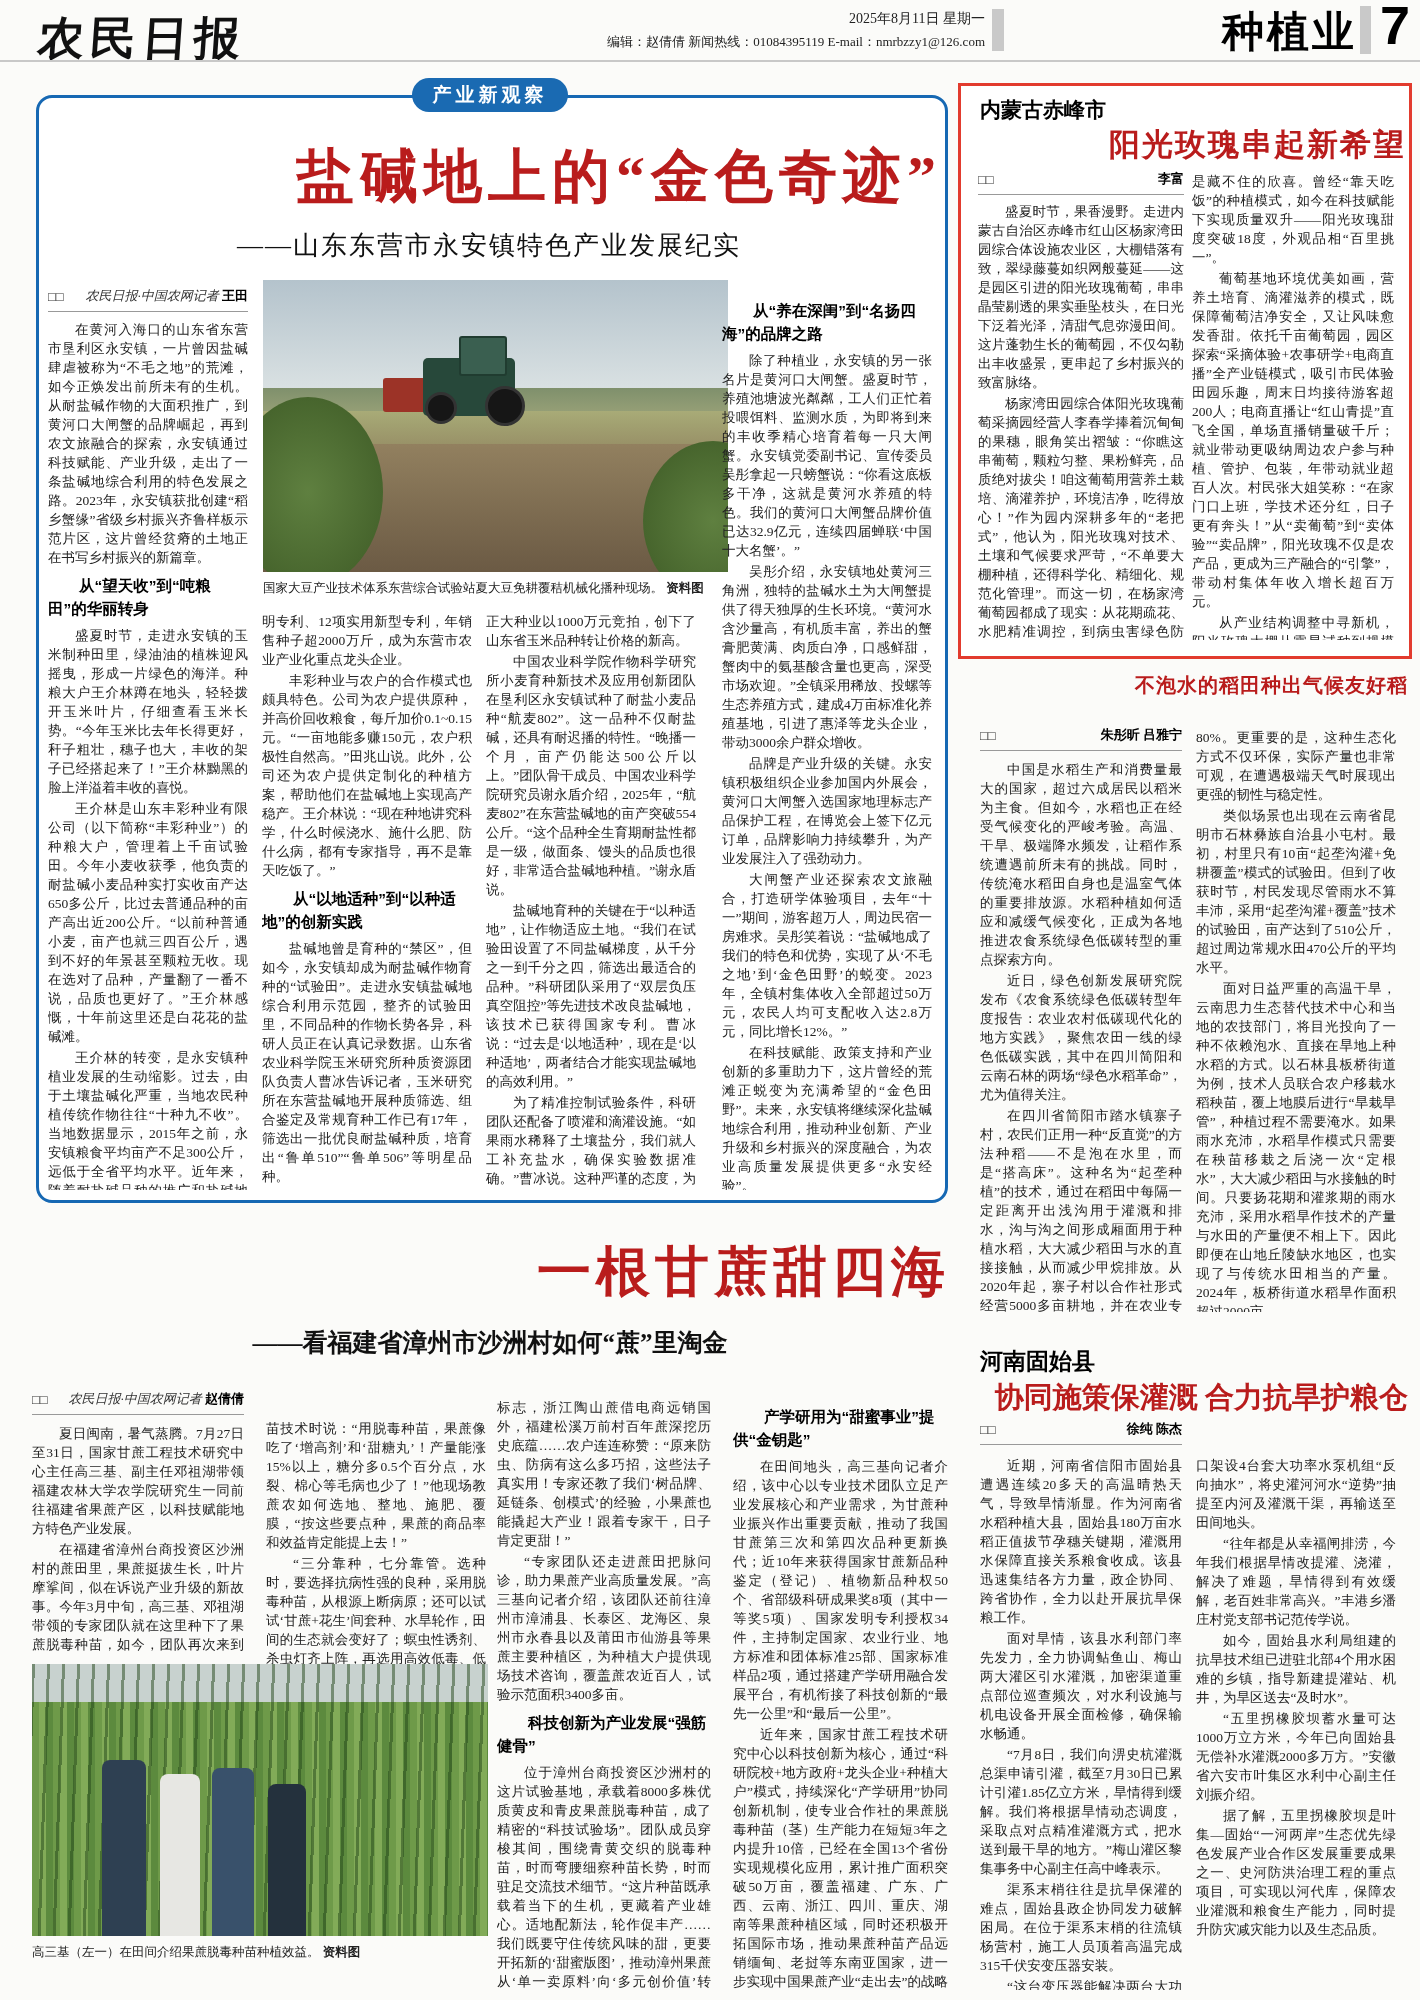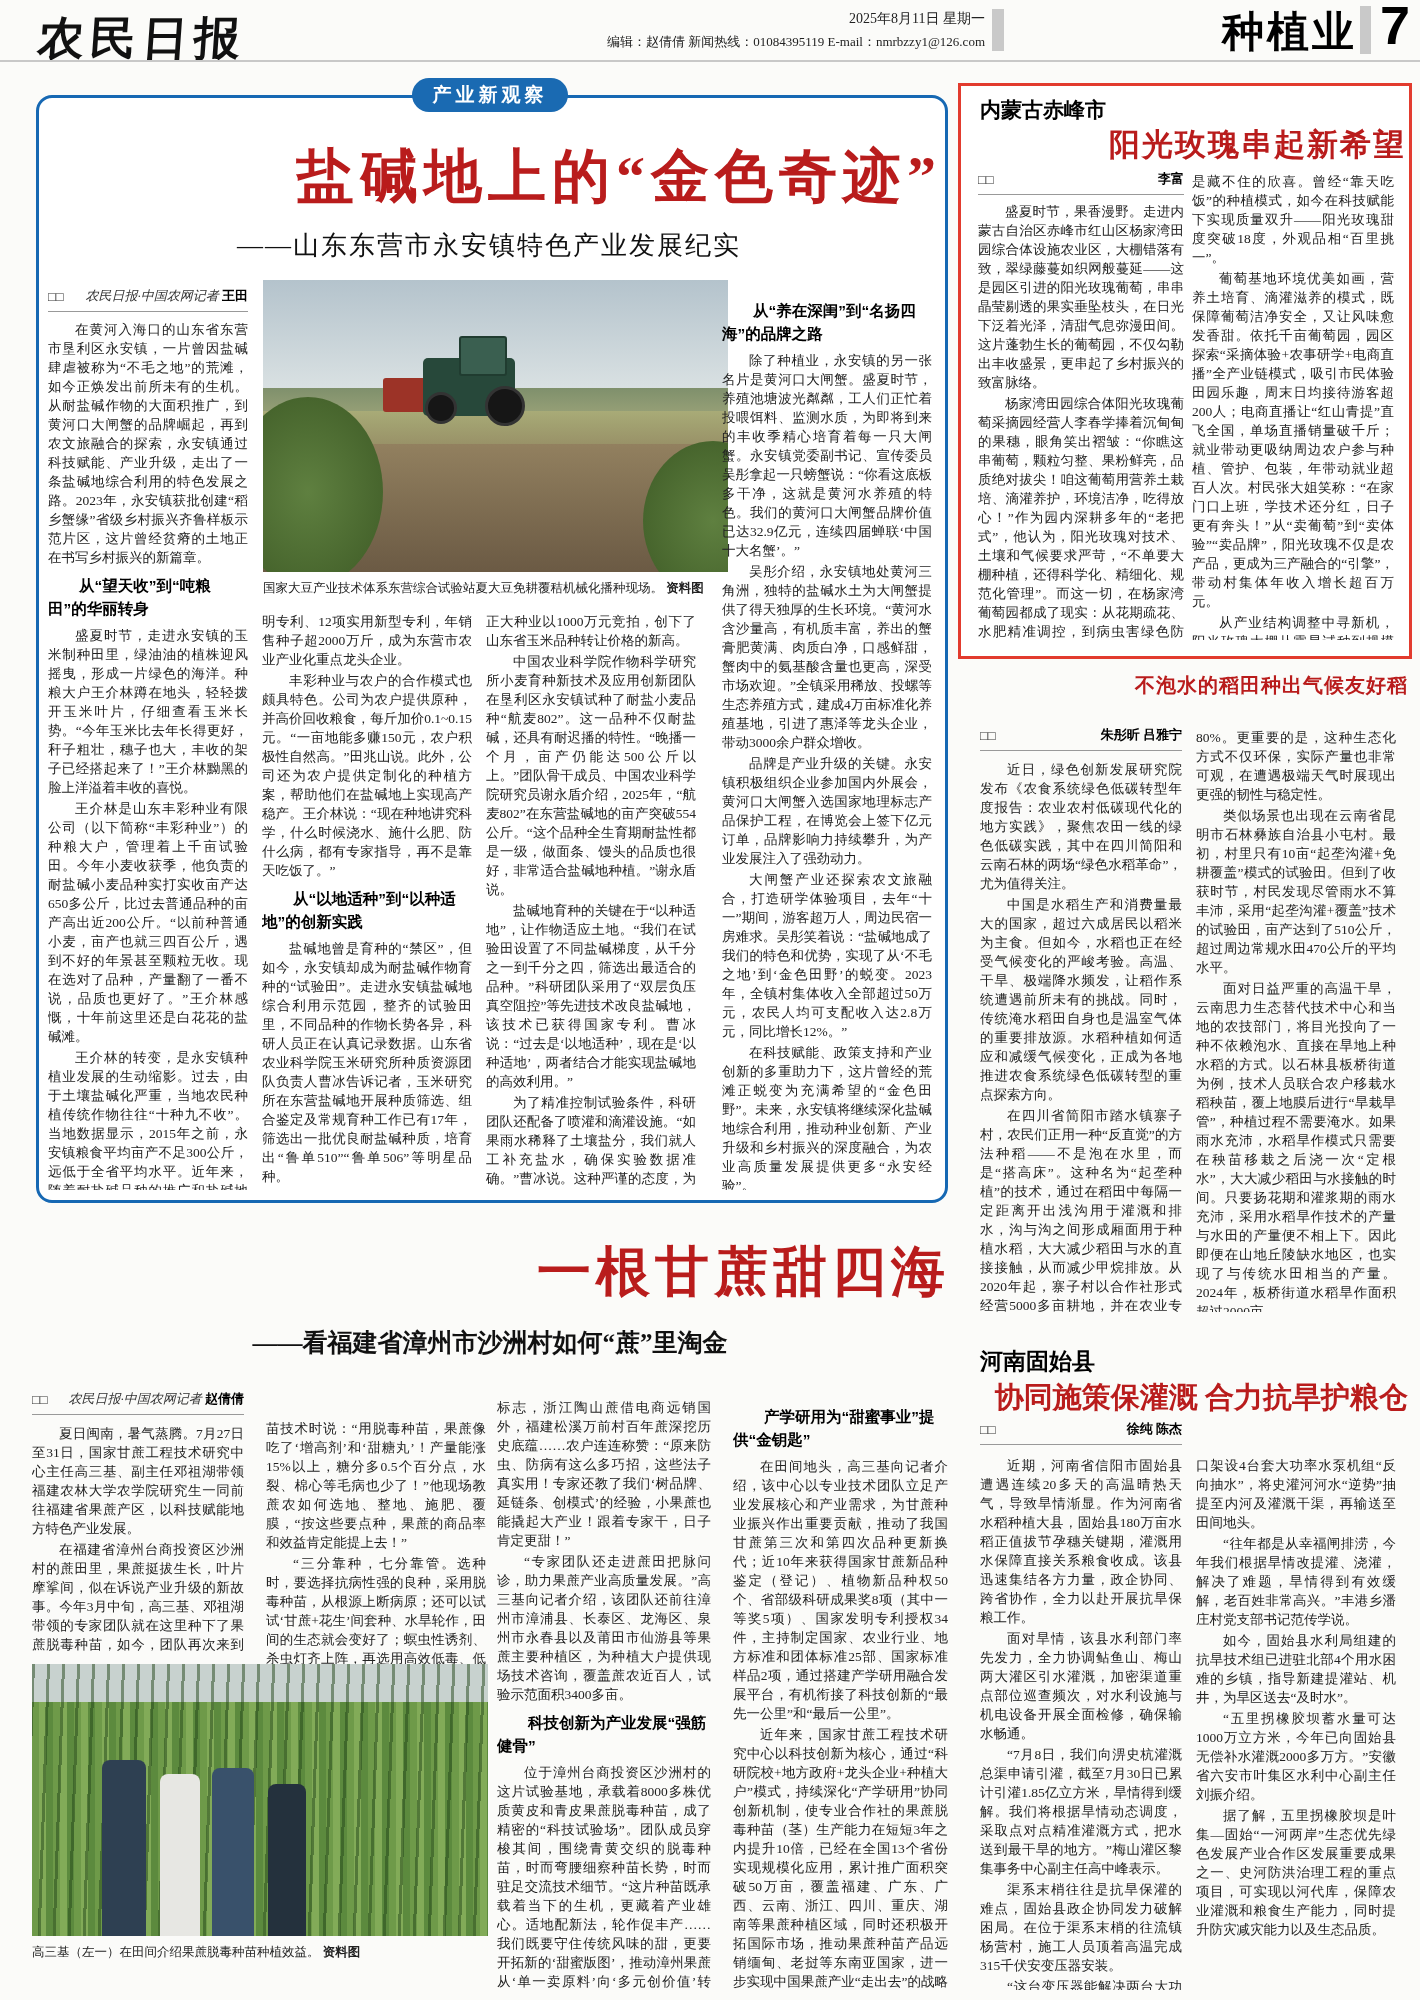--- a/index.html
+++ b/index.html
@@ -145,22 +145,22 @@
     <div class="para">葡萄基地环境优美如画，营养土培育、滴灌滋养的模式，既保障葡萄洁净安全，又让风味愈发香甜。依托千亩葡萄园，园区探索“采摘体验+农事研学+电商直播”全产业链模式，吸引市民体验田园乐趣，周末日均接待游客超200人；电商直播让“红山青提”直飞全国，单场直播销量破千斤；就业带动更吸纳周边农户参与种植、管护、包装，年带动就业超百人次。村民张大姐笑称：“在家门口上班，学技术还分红，日子更有奔头！”从“卖葡萄”到“卖体验”“卖品牌”，阳光玫瑰不仅是农产品，更成为三产融合的“引擎”，带动村集体年收入增长超百万元。</div>
     <div class="para">从产业结构调整中寻新机，阳光玫瑰大棚从零星试种到规模集群，从“单打独斗”到产业协同，杨家湾田园综合体以小葡萄撬动乡村振兴大文章。园区负责人表示，未来将深化品种改良、品牌塑造，推动阳光玫瑰与文旅、康养融合，打造“四季有景、全年创收”的田园综合体样板，让“致富果”惠及更多农户。</div>
   </div>
 
 <div class="abs bigheadline" style="left:958px;top:672px;width:450px;font-size:20px;letter-spacing:1px;">不泡水的稻田种出气候友好稻</div>
 <div class="abs byline" style="left:980px;top:726px;width:202px;">
   <span>□□</span>
   <span class="nm">朱彤昕 吕雅宁</span>
 </div>
 <div class="abs col" style="left:980px;top:760px;width:202px;height:552px;">
+    <div class="para">中国是水稻生产和消费量最大的国家，超过六成居民以稻米为主食。但如今，水稻也正在经受气候变化的严峻考验。高温、干旱、极端降水频发，让稻作系统遭遇前所未有的挑战。同时，传统淹水稻田自身也是温室气体的重要排放源。水稻种植如何适应和减缓气候变化，正成为各地推进农食系统绿色低碳转型的重点探索方向。</div>
     <div class="para">近日，绿色创新发展研究院发布《农食系统绿色低碳转型年度报告：农业农村低碳现代化的地方实践》，聚焦农田一线的绿色低碳实践，其中在四川简阳和云南石林的两场“绿色水稻革命”，尤为值得关注。</div>
-    <div class="para">中国是水稻生产和消费量最大的国家，超过六成居民以稻米为主食。但如今，水稻也正在经受气候变化的严峻考验。高温、干旱、极端降水频发，让稻作系统遭遇前所未有的挑战。同时，传统淹水稻田自身也是温室气体的重要排放源。水稻种植如何适应和减缓气候变化，正成为各地推进农食系统绿色低碳转型的重点探索方向。</div>
     <div class="para">在四川省简阳市踏水镇寨子村，农民们正用一种“反直觉”的方法种稻——不是泡在水里，而是“搭高床”。这种名为“起垄种植”的技术，通过在稻田中每隔一定距离开出浅沟用于灌溉和排水，沟与沟之间形成厢面用于种植水稻，大大减少稻田与水的直接接触，从而减少甲烷排放。从2020年起，寨子村以合作社形式经营5000多亩耕地，并在农业专家和公益组织支持下推广这一模式。</div>
   </div>
 <div class="abs col" style="left:1196px;top:728px;width:200px;height:584px;">
     <div class="para cont">80%。更重要的是，这种生态化方式不仅环保，实际产量也非常可观，在遭遇极端天气时展现出更强的韧性与稳定性。</div>
     <div class="para">类似场景也出现在云南省昆明市石林彝族自治县小屯村。最初，村里只有10亩“起垄沟灌+免耕覆盖”模式的试验田。但到了收获时节，村民发现尽管雨水不算丰沛，采用“起垄沟灌+覆盖”技术的试验田，亩产达到了510公斤，超过周边常规水田470公斤的平均水平。</div>
     <div class="para">面对日益严重的高温干旱，云南思力生态替代技术中心和当地的农技部门，将目光投向了一种不依赖泡水、直接在旱地上种水稻的方式。以石林县板桥街道为例，技术人员联合农户移栽水稻秧苗，覆上地膜后进行“旱栽旱管”，种植过程不需要淹水。如果雨水充沛，水稻旱作模式只需要在秧苗移栽之后浇一次“定根水”，大大减少稻田与水接触的时间。只要扬花期和灌浆期的雨水充沛，采用水稻旱作技术的产量与水田的产量便不相上下。因此即便在山地丘陵缺水地区，也实现了与传统水田相当的产量。2024年，板桥街道水稻旱作面积超过2000亩。</div>
   </div>
 
 <div class="abs regionlab" style="left:980px;top:1346px;font-size:23px;">河南固始县</div>
 <div class="abs bigheadline" style="left:958px;top:1378px;width:450px;font-size:29px;font-weight:700;">协同施策保灌溉  合力抗旱护粮仓</div>

